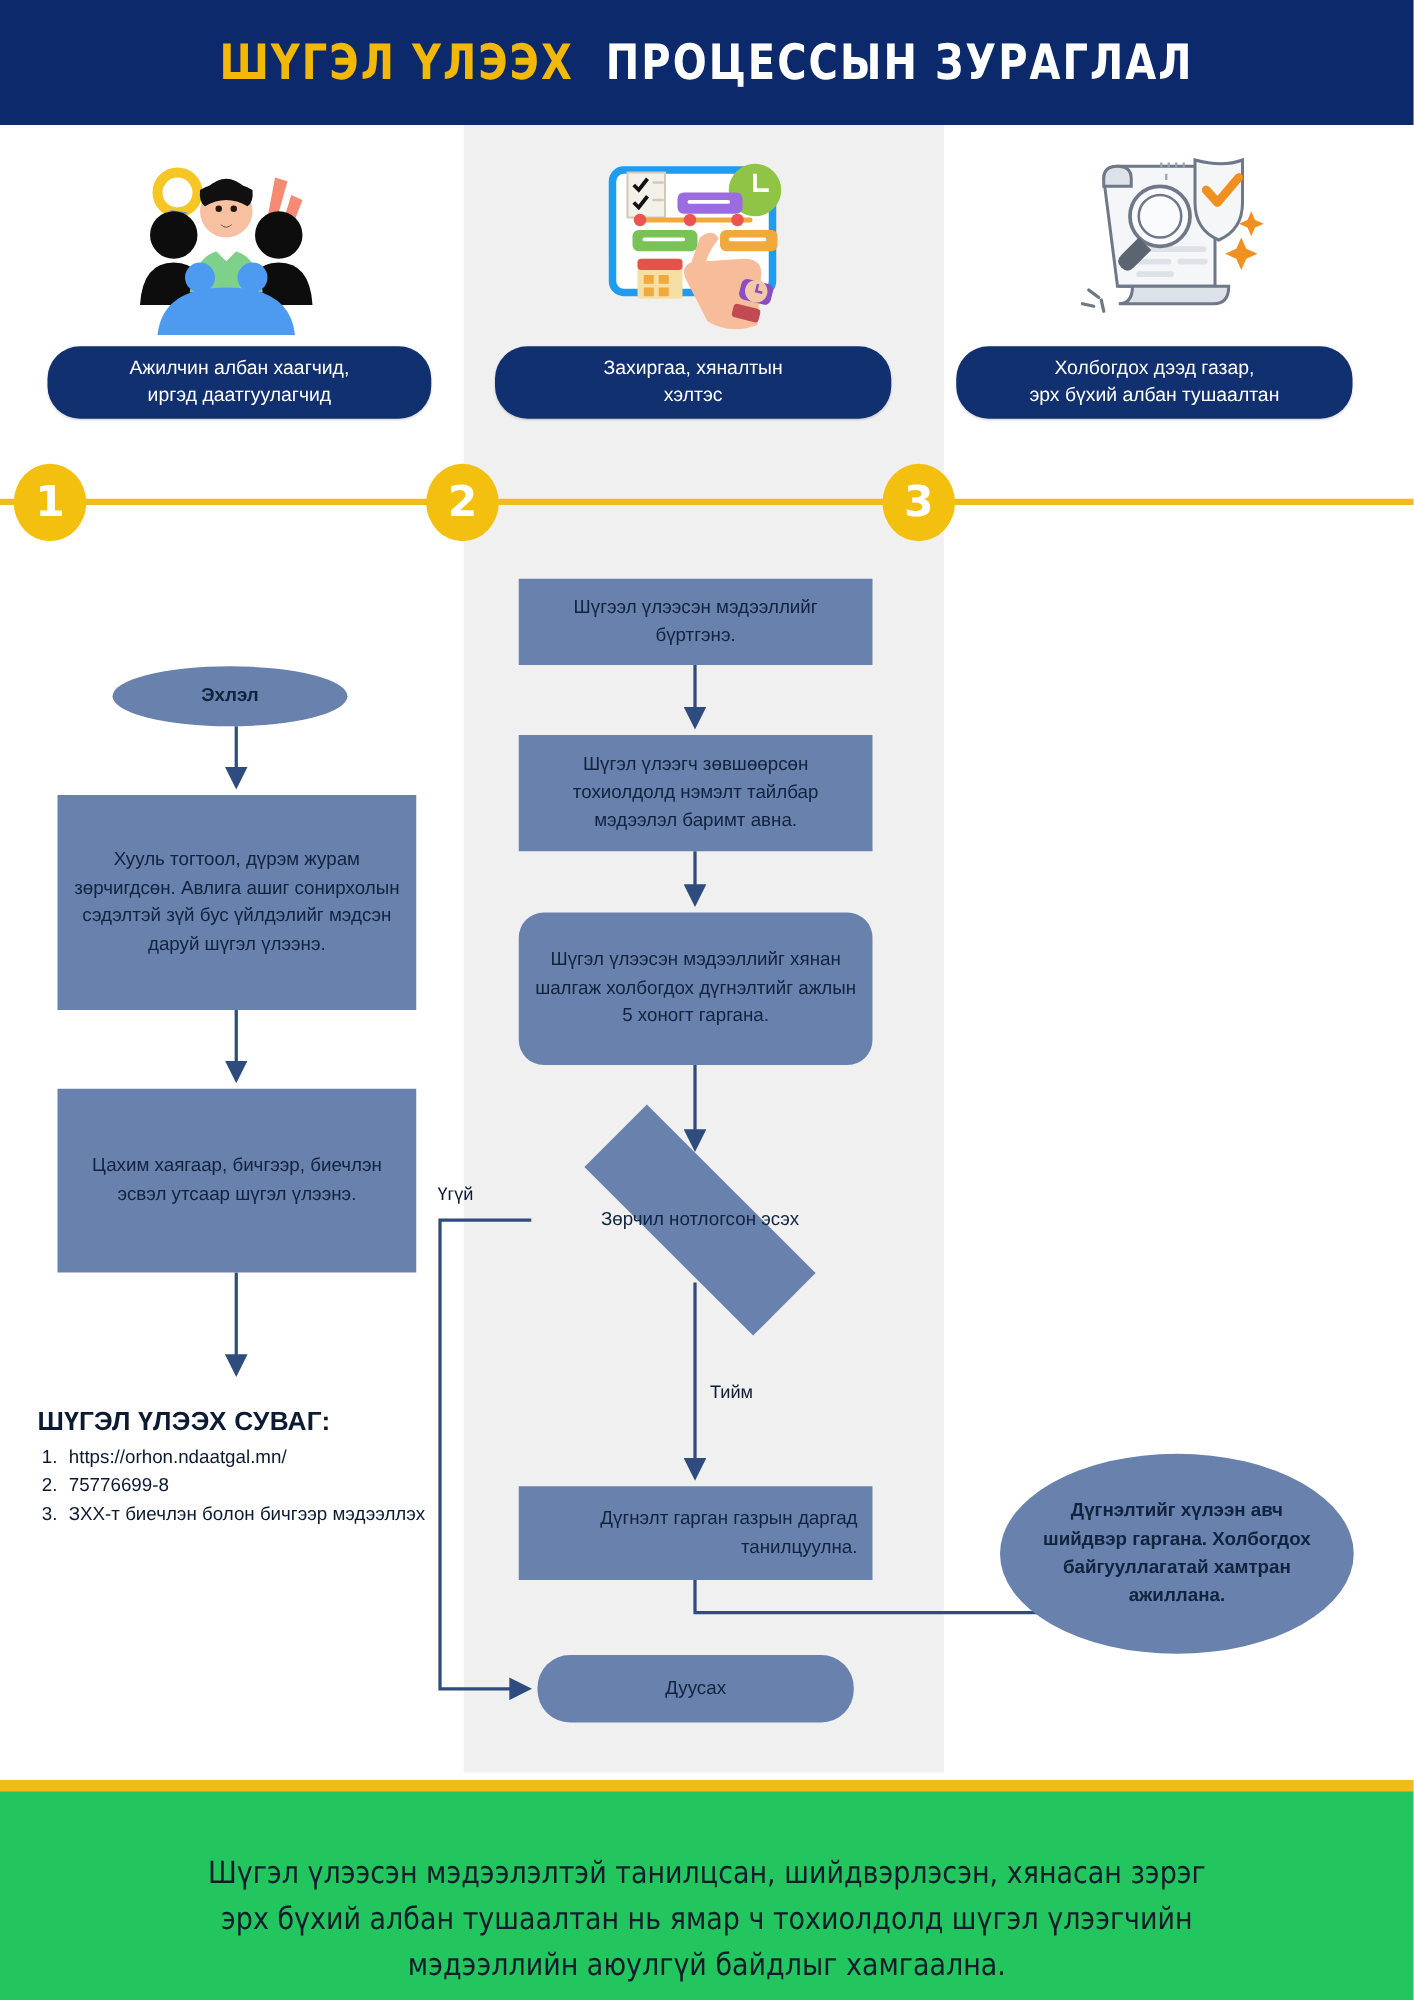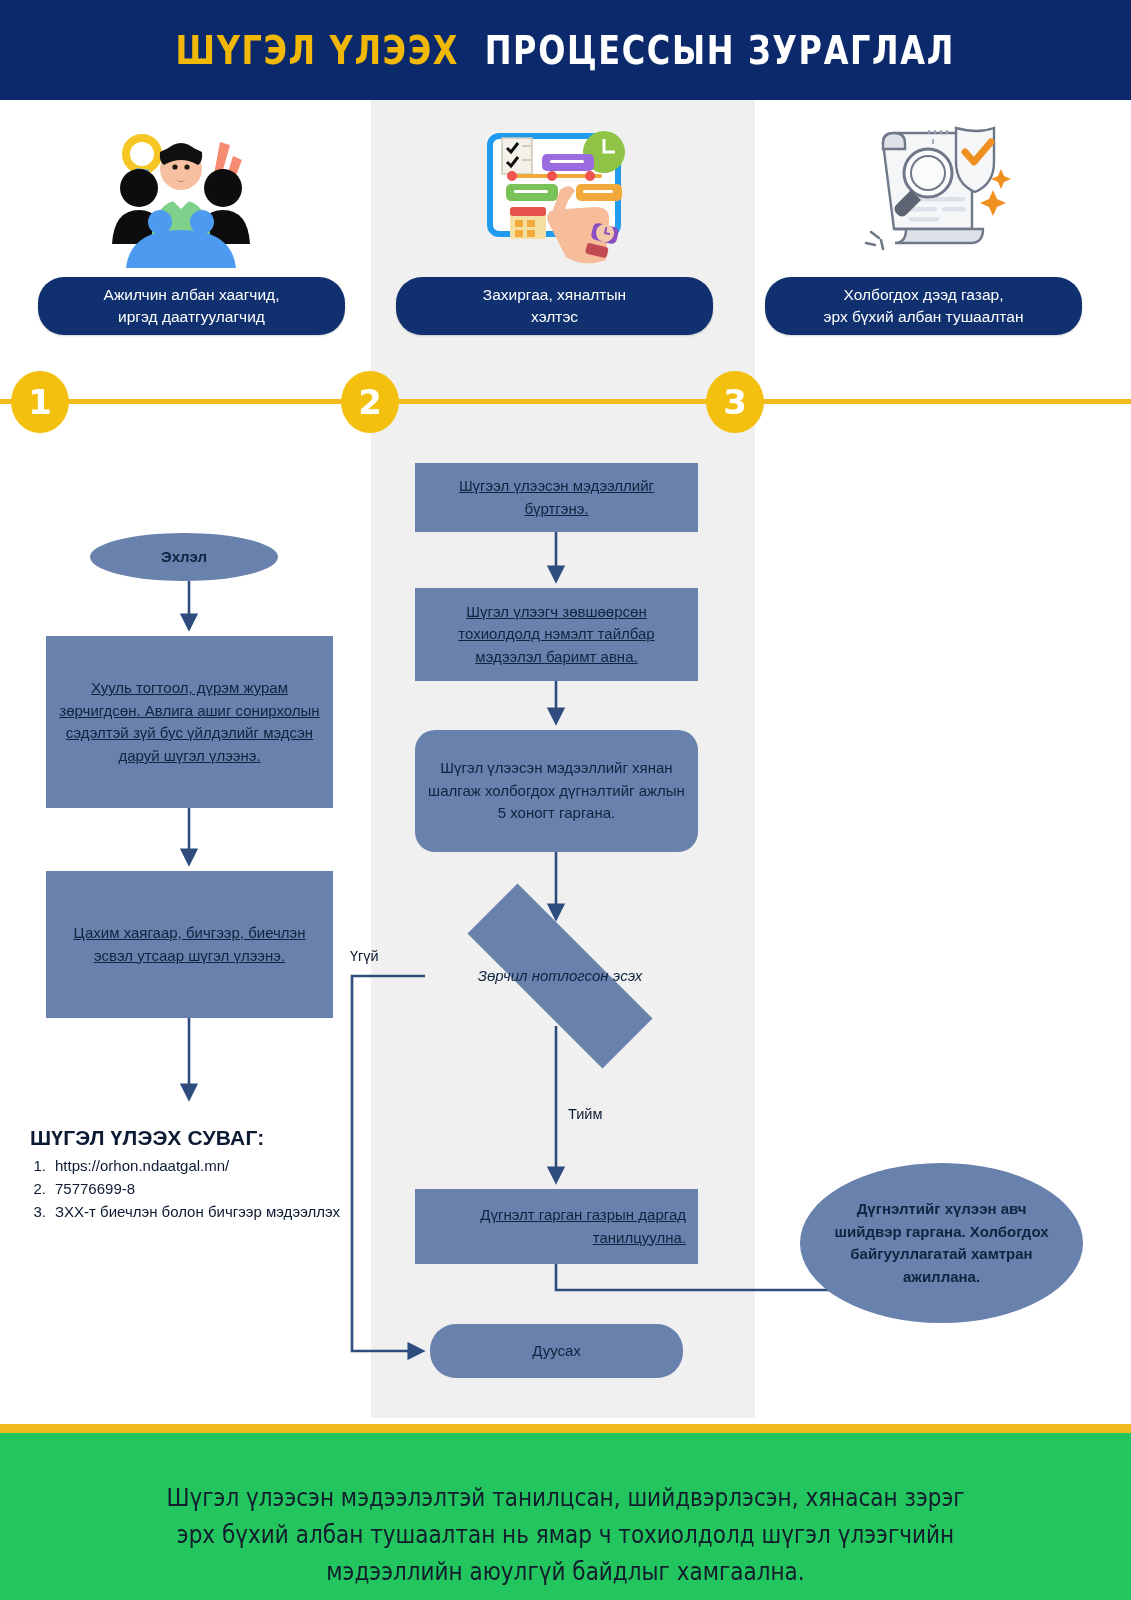--- a/index.html
+++ b/index.html
@@ -94,28 +94,27 @@
   .node {
     position: absolute;
     background: #6981ad;
     color: #10233f;
     display: flex; align-items: center; justify-content: center;
     text-align: center;
     font-size: 15px;
     line-height: 1.5;
     padding: 4px 12px;
   }
-  .node.rect   { border-radius: 0; text-decoration: underline; }
+  .node.rect   { border-radius: 0; }
   .node.round  { border-radius: 20px; }
   .node.pillsh { border-radius: 26px; }
   .node.ell    { border-radius: 50%; font-weight: bold; }
 
   .diamond {
     position: absolute;
-    font-style: italic;
   }
   .diamond .dshape {
     position: absolute; inset: 0;
     background: #6981ad;
     transform: rotate(45deg) scale(.707);
   }
   .diamond .dtext {
     position: absolute; inset: 0;
     display: flex; align-items: center; justify-content: center;
     text-align: center;

